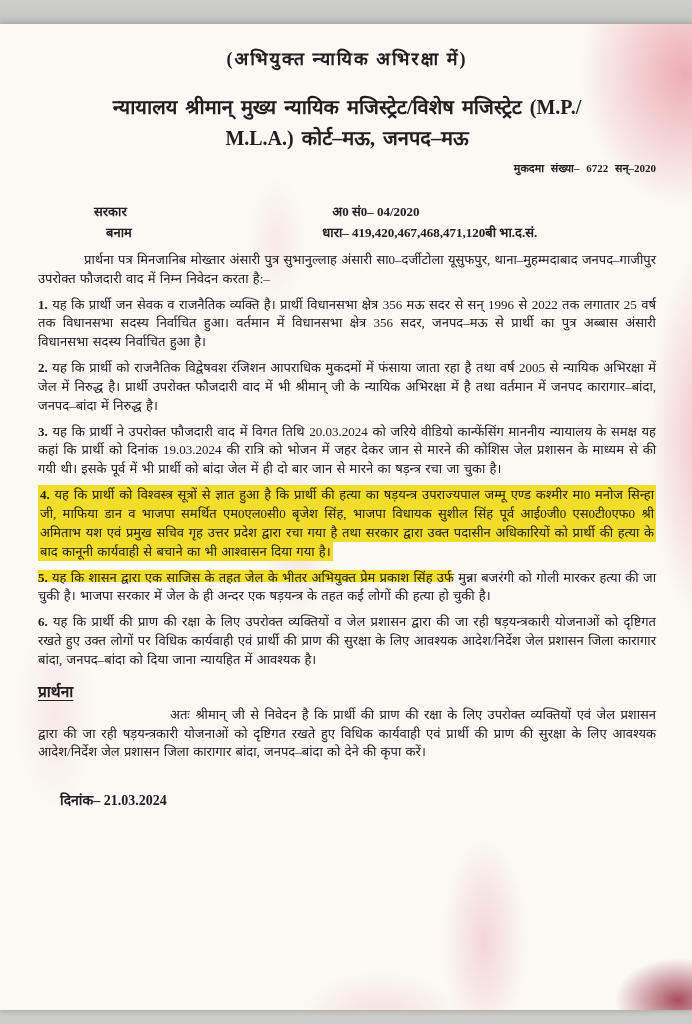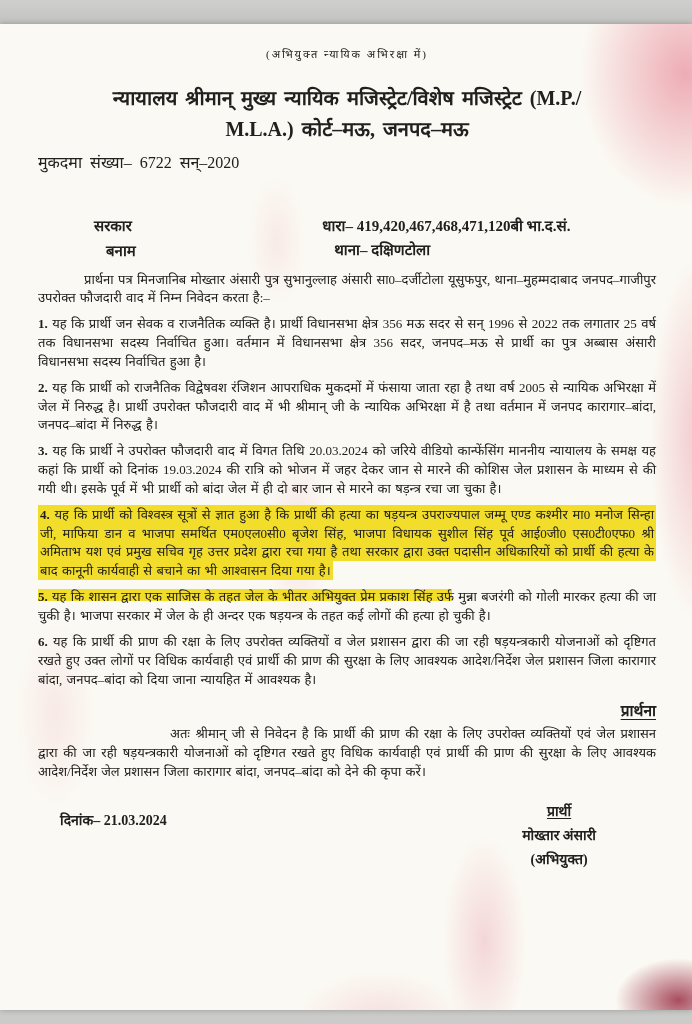--- a/index.html
+++ b/index.html
@@ -31,25 +31,25 @@
       radial-gradient(ellipse 70px 260px at 101% 42%, rgba(228,130,150,.40), rgba(228,130,150,0) 70%),
       radial-gradient(ellipse 60px 150px at 70% 93%,  rgba(230,150,165,.35), rgba(230,150,165,0) 70%),
       radial-gradient(ellipse 45px 120px at 43% 52%,  rgba(236,170,182,.28), rgba(236,170,182,0) 72%),
       radial-gradient(ellipse 40px 90px  at 40% 22%,  rgba(238,180,190,.22), rgba(238,180,190,0) 72%),
       radial-gradient(ellipse 55px 130px at 8% 70%,   rgba(236,176,186,.22), rgba(236,176,186,0) 72%),
       radial-gradient(ellipse 90px 60px  at 98% 99%,  rgba(140,20,45,.75),  rgba(140,20,45,0) 70%),
       radial-gradient(ellipse 120px 70px at 55% 101%, rgba(232,160,172,.30), rgba(232,160,172,0) 70%);
   }
   .content{position:relative;z-index:1;padding:14px 36px 0 38px;}
 
-  .annotation{ text-align:center;font-size:11px;font-weight:normal;letter-spacing:2px;margin-top:8px;}
+  .annotation{ text-align:center;font-size:18px;font-weight:bold;letter-spacing:2px;margin-top:8px;}
   .court-title{ text-align:center;font-weight:bold;font-size:20px;line-height:1.55;margin-top:22px;word-spacing:3px;}
-  .case-no-line{ text-align:left;font-weight:normal;font-size:16px;margin-top:6px;word-spacing:4px;}
+  .case-no-line{ text-align:right;font-weight:bold;font-size:11px;margin-top:6px;word-spacing:4px;}
 
-  .parties-row{display:flex;margin-top:41px;font-size:15px;font-weight:bold;}
+  .parties-row{display:flex;margin-top:26px;font-size:13px;font-weight:bold;}
   .parties-left{width:46%;line-height:1.65;}
   .p-line1{padding-left:56px;}
   .p-line2{padding-left:68px;}
   .p-line3{padding-left:34px;}
   .parties-right{width:54%;line-height:1.62;}
   .r-line1{padding-left:10px;}
   .r-line2{padding-left:0;}
   .r-line3{padding-left:12px;}
   .r-line4{padding-left:18px;}
 
@@ -63,21 +63,21 @@
   .hl{
     background:var(--hl,#f2de2a);
     -webkit-box-decoration-break:clone;box-decoration-break:clone;
     padding:2px 2px;
   }
   
   .bleed{
     background-image:linear-gradient(var(--hl,#f2de2a),var(--hl,#f2de2a));
     background-size:67% 12px;background-repeat:no-repeat;background-position:0 1px;
   }
-  .prayer-heading{text-align:right;font-weight:bold;font-size:15.5px;margin-top:10px;text-decoration:underline;text-underline-offset:3px;}
+  .prayer-heading{text-align:left;font-weight:bold;font-size:15.5px;margin-top:10px;text-decoration:underline;text-underline-offset:3px;}
   .prayer{ text-indent:132px;margin-top:4px;}
   .footer-row{display:flex;justify-content:space-between;margin-top:28px;font-size:14px;}
   .date-line{font-weight:bold;padding-left:22px;}
   .sig-block{text-align:center;padding-right:60px;line-height:1.7;margin-top:-10px;}
   .sig-1{font-weight:bold;text-decoration:underline;text-underline-offset:2px;}
   .sig-2{font-weight:bold;}
   .sig-3{font-weight:bold;}
 </style>
 </head>
 <body>
@@ -96,22 +96,22 @@
     </div>
 
     <div class="case-no-line">मुकदमा संख्या–  6722  सन्–2020</div>
 
     <div class="parties-row">
       <div class="parties-left">
         <div class="p-line1">सरकार</div>
         <div class="p-line2">बनाम</div>
       </div>
       <div class="parties-right">
+        <div class="r-line1">अ0 सं0– 04/2020</div>
         <div class="r-line2">धारा– 419,420,467,468,471,120बी भा.द.सं.</div>
-        <div class="r-line3">थाना– दक्षिणटोला</div>
       </div>
     </div>
 
 
     <div class="para intro">प्रार्थना पत्र मिनजानिब मोख्तार अंसारी पुत्र सुभानुल्लाह अंसारी सा0–दर्जीटोला यूसुफपुर, थाना–मुहम्मदाबाद जनपद–गाजीपुर उपरोक्त फौजदारी वाद में निम्न निवेदन करता है:–</div>
 
     <div class="para"><span class="pnum">1.</span> <span>यह कि प्रार्थी जन सेवक व राजनैतिक व्यक्ति है।  प्रार्थी विधानसभा क्षेत्र 356 मऊ सदर से सन् 1996 से 2022 तक लगातार 25 वर्ष तक विधानसभा सदस्य निर्वाचित हुआ। वर्तमान में विधानसभा क्षेत्र 356 सदर, जनपद–मऊ से प्रार्थी का पुत्र अब्बास अंसारी विधानसभा सदस्य निर्वाचित हुआ है।</span></div>
 
     <div class="para"><span class="pnum">2.</span> <span>यह कि प्रार्थी को राजनैतिक विद्वेषवश रंजिशन आपराधिक मुकदमों में फंसाया जाता रहा है तथा वर्ष 2005 से न्यायिक अभिरक्षा में जेल में निरुद्ध है। प्रार्थी उपरोक्त फौजदारी वाद में भी श्रीमान् जी के न्यायिक अभिरक्षा में है तथा वर्तमान में जनपद कारागार–बांदा, जनपद–बांदा में निरुद्ध है।</span></div>
 
@@ -122,21 +122,16 @@
     <div class="para bleed"><span class="pnum">5.</span> <span>यह कि शासन द्वारा एक साजिस के तहत जेल के भीतर अभियुक्त प्रेम प्रकाश सिंह उर्फ मुन्ना बजरंगी को गोली मारकर हत्या की जा चुकी है। भाजपा सरकार में जेल के ही अन्दर एक षड़यन्त्र के तहत कई लोगों की हत्या हो चुकी है।</span></div>
 
     <div class="para"><span class="pnum">6.</span> <span>यह कि  प्रार्थी की प्राण की रक्षा के लिए उपरोक्त व्यक्तियों व जेल प्रशासन द्वारा की जा रही षड़यन्त्रकारी योजनाओं को दृष्टिगत रखते हुए उक्त लोगों पर विधिक कार्यवाही एवं प्रार्थी की प्राण की सुरक्षा के लिए आवश्यक आदेश/निर्देश जेल प्रशासन जिला कारागार बांदा, जनपद–बांदा को दिया जाना न्यायहित में आवश्यक है।</span></div>
 
     <div class="prayer-heading">प्रार्थना</div>
 
     <div class="para prayer">अतः श्रीमान् जी से निवेदन है कि प्रार्थी की प्राण की रक्षा के लिए उपरोक्त व्यक्तियों एवं जेल प्रशासन द्वारा की जा रही षड़यन्त्रकारी योजनाओं को दृष्टिगत रखते हुए विधिक कार्यवाही एवं प्रार्थी की प्राण की सुरक्षा के लिए आवश्यक आदेश/निर्देश जेल प्रशासन जिला कारागार बांदा, जनपद–बांदा को देने की कृपा करें।</div>
 
     <div class="footer-row">
       <div class="date-line">दिनांक–  21.03.2024</div>
-      <div class="sig-block">
-        <div class="sig-1">प्रार्थी</div>
-        <div class="sig-2">मोख्तार अंसारी</div>
-        <div class="sig-3">(अभियुक्त)</div>
-      </div>
     </div>
 
   </div>
 </div>
 
 </body></html>

